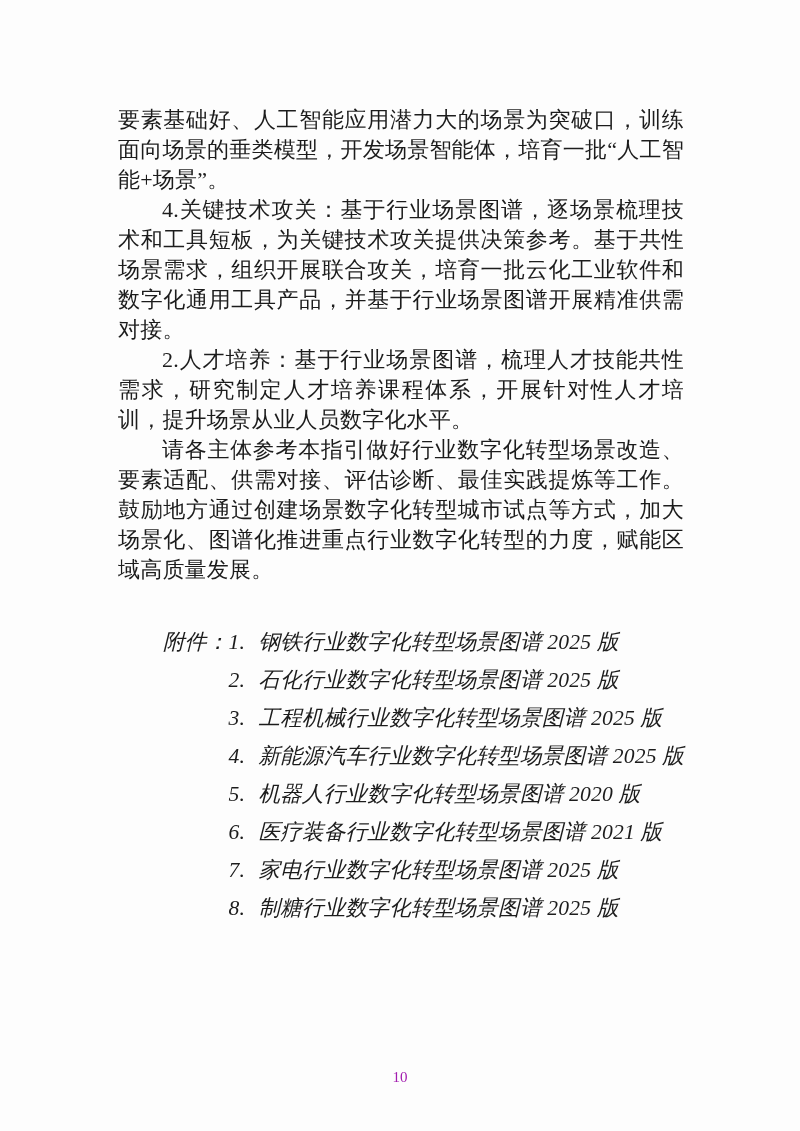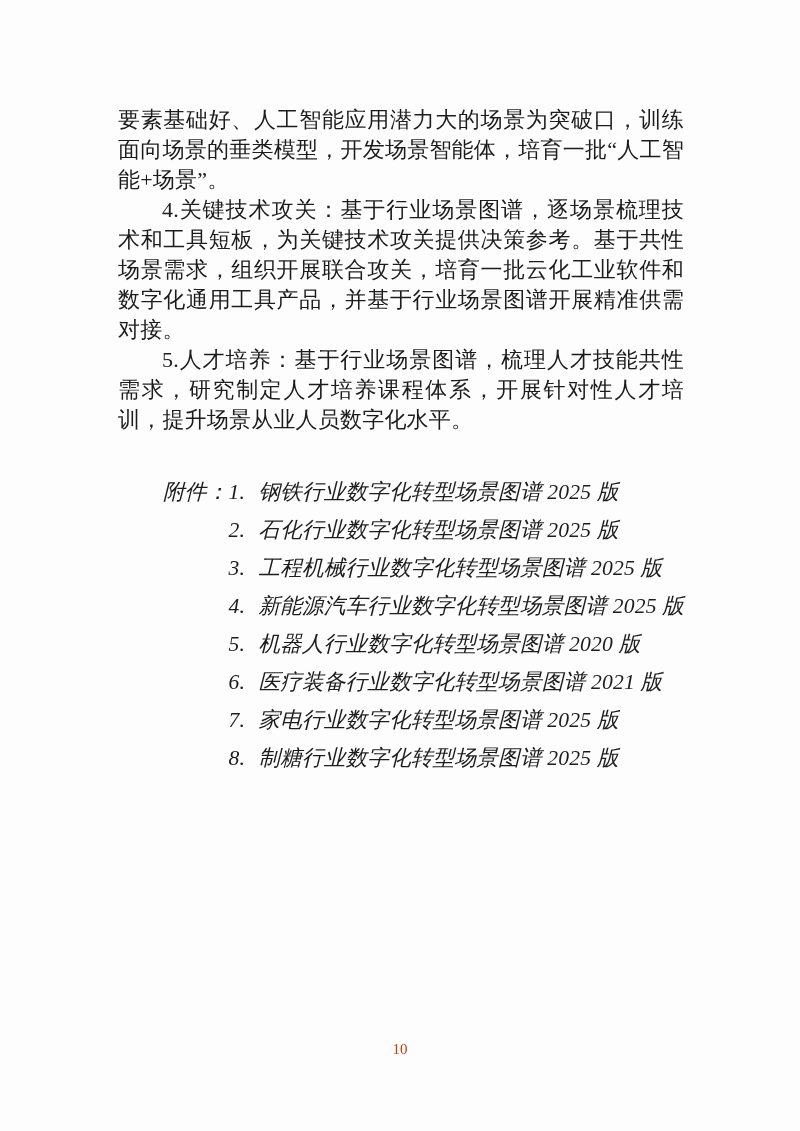--- a/index.html
+++ b/index.html
@@ -58,46 +58,49 @@
   .att-item {
     white-space: nowrap;
   }
   .att-num {
     display: inline-block;
     width: 30px;
   }
   .page-footer {
     position: absolute;
     left: 0;
-    top: 1040px;
+    top: 1068px;
     width: 100%;
     text-align: center;
     font-size: 15px;
     line-height: 18px;
-    color: #c2410c;
+    color: #a21caf;
   }
 </style>
 </head>
 <body>
 
 <div class="page">
   <main class="content">
 
     <p class="para">
       <span>要素基础好、人工智能应用潜力大的场景为突破口，训练面向场景的垂类模型，开发场景智能体，培育一批“人工智能+场景”。</span>
     </p>
 
     <p class="para indent">
       <b>4.关键技术攻关：</b><span>基于行业场景图谱，逐场景梳理技术和工具短板，为关键技术攻关提供决策参考。基于共性场景需求，组织开展联合攻关，培育一批云化工业软件和数字化通用工具产品，并基于行业场景图谱开展精准供需对接。</span>
     </p>
 
     <p class="para indent">
-      <b>5.人才培养：</b><span>基于行业场景图谱，梳理人才技能共性需求，研究制定人才培养课程体系，开展针对性人才培训，提升场景从业人员数字化水平。</span>
+      <b>2.人才培养：</b><span>基于行业场景图谱，梳理人才技能共性需求，研究制定人才培养课程体系，开展针对性人才培训，提升场景从业人员数字化水平。</span>
     </p>
 
+    <p class="para indent">
+      <span>请各主体参考本指引做好行业数字化转型场景改造、要素适配、供需对接、评估诊断、最佳实践提炼等工作。鼓励地方通过创建场景数字化转型城市试点等方式，加大场景化、图谱化推进重点行业数字化转型的力度，赋能区域高质量发展。</span>
+    </p>
 
     <div class="attachments">
       <span class="att-label">附件：</span>
       <ol class="att-list">
         <li class="att-item"><span class="att-num">1.</span><span class="att-text">钢铁行业数字化转型场景图谱 2025 版</span></li>
         <li class="att-item"><span class="att-num">2.</span><span class="att-text">石化行业数字化转型场景图谱 2025 版</span></li>
         <li class="att-item"><span class="att-num">3.</span><span class="att-text">工程机械行业数字化转型场景图谱 2025 版</span></li>
         <li class="att-item"><span class="att-num">4.</span><span class="att-text">新能源汽车行业数字化转型场景图谱 2025 版</span></li>
         <li class="att-item"><span class="att-num">5.</span><span class="att-text">机器人行业数字化转型场景图谱 2020 版</span></li>
         <li class="att-item"><span class="att-num">6.</span><span class="att-text">医疗装备行业数字化转型场景图谱 2021 版</span></li>

